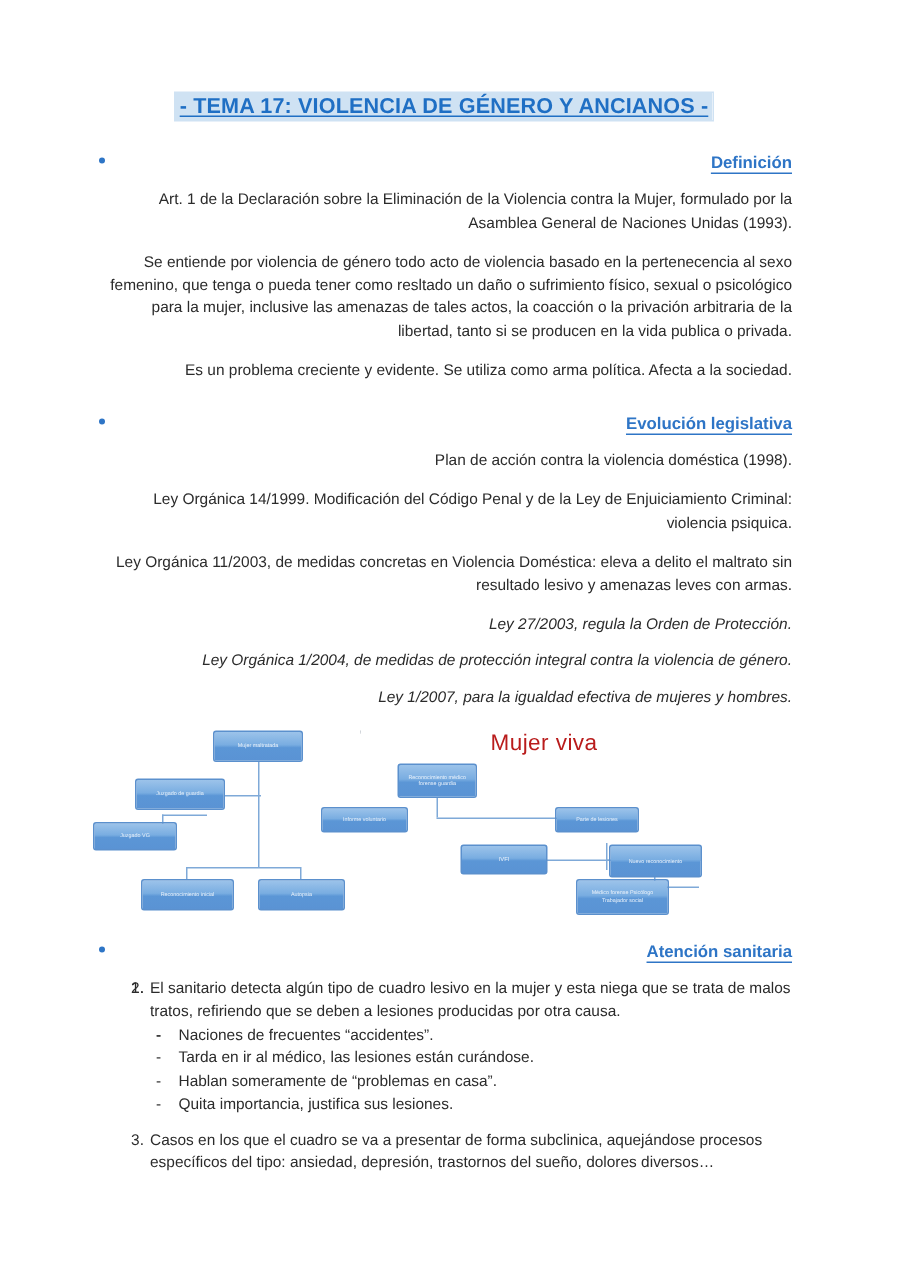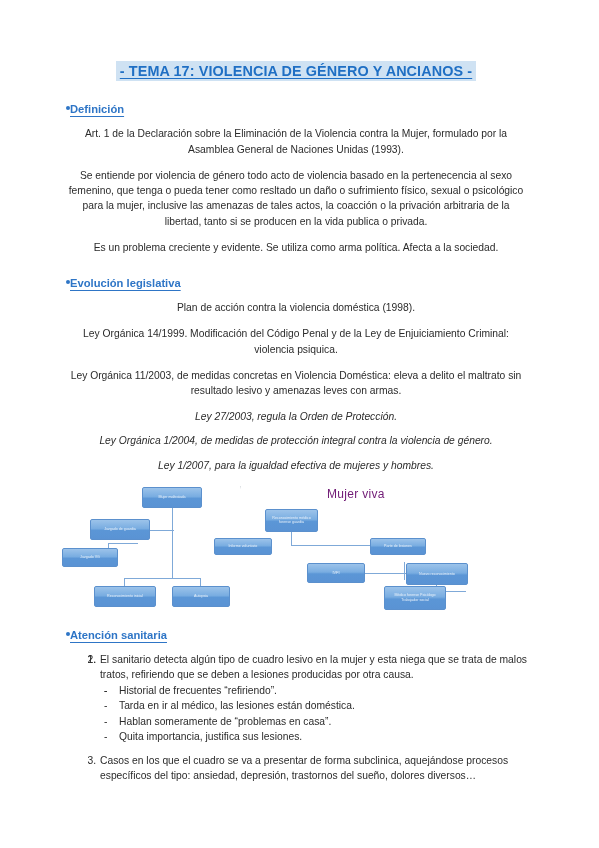--- a/index.html
+++ b/index.html
@@ -45,20 +45,21 @@
     text-underline-offset: 2px;
     padding: 1px 3px 1px 3px;
   }
 
   
   .section-head {
     display: flex;
     align-items: baseline;
     margin: 0 0 11px 0;
     padding-left: 2px;
+    justify-content: space-between;
   }
   .section-head .dot {
     width: 4px;
     height: 4px;
     border-radius: 50%;
     background: #2e75c6;
     flex: 0 0 auto;
     position: relative;
     top: -3px;
   }
@@ -70,34 +71,34 @@
     text-underline-offset: 2.5px;
   }
   .gap-before { margin-top: 22px; }
 
   
   p.para {
     margin: 0 0 11px 0;
     font-size: 10.3px;
     line-height: 1.48;
     color: #2b2b2b;
-    text-align: center;
+    text-align: right;
   }
   p.para.tight { margin-bottom: 9px; font-style: italic; }
 
   
   .diagram {
     position: relative;
     height: 132px;
     margin: 10px 0 14px 0;
   }
   .dgm-title {
     position: absolute;
-    font-size: 12px;
-    color: #701a75;
+    font-size: 15px;
+    color: #b91c1c;
     letter-spacing: 0.3px;
   }
   .node {
     position: absolute;
     box-sizing: border-box;
     background: linear-gradient(to bottom, #9cc3ea 0%, #79ade1 45%, #5b96d6 55%, #5a93d4 100%);
     border: 1px solid #5b90cd;
     border-radius: 2px;
     color: #eaf2fb;
     font-size: 3.6px;
@@ -245,25 +246,25 @@
       </li>
       <li>
         <span class="marker">2.</span>
         <span>El sanitario detecta algún tipo de cuadro lesivo en la mujer y esta niega que se trata de malos tratos, refiriendo que se deben a lesiones producidas por otra causa.</span>
         <ul class="dash">
           <li>
             <span class="dash">-</span>
           </li>
           <li>
             <span class="dash">-</span>
-            <span>Historial de frecuentes “refiriendo”.</span>
-          </li>
-          <li>
-            <span class="dash">-</span>
-            <span>Tarda en ir al médico, las lesiones están doméstica.</span>
+            <span>Naciones de frecuentes “accidentes”.</span>
+          </li>
+          <li>
+            <span class="dash">-</span>
+            <span>Tarda en ir al médico, las lesiones están curándose.</span>
           </li>
           <li>
             <span class="dash">-</span>
             <span>Hablan someramente de “problemas en casa”.</span>
           </li>
           <li>
             <span class="dash">-</span>
             <span>Quita importancia, justifica sus lesiones.</span>
           </li>
         </ul>

